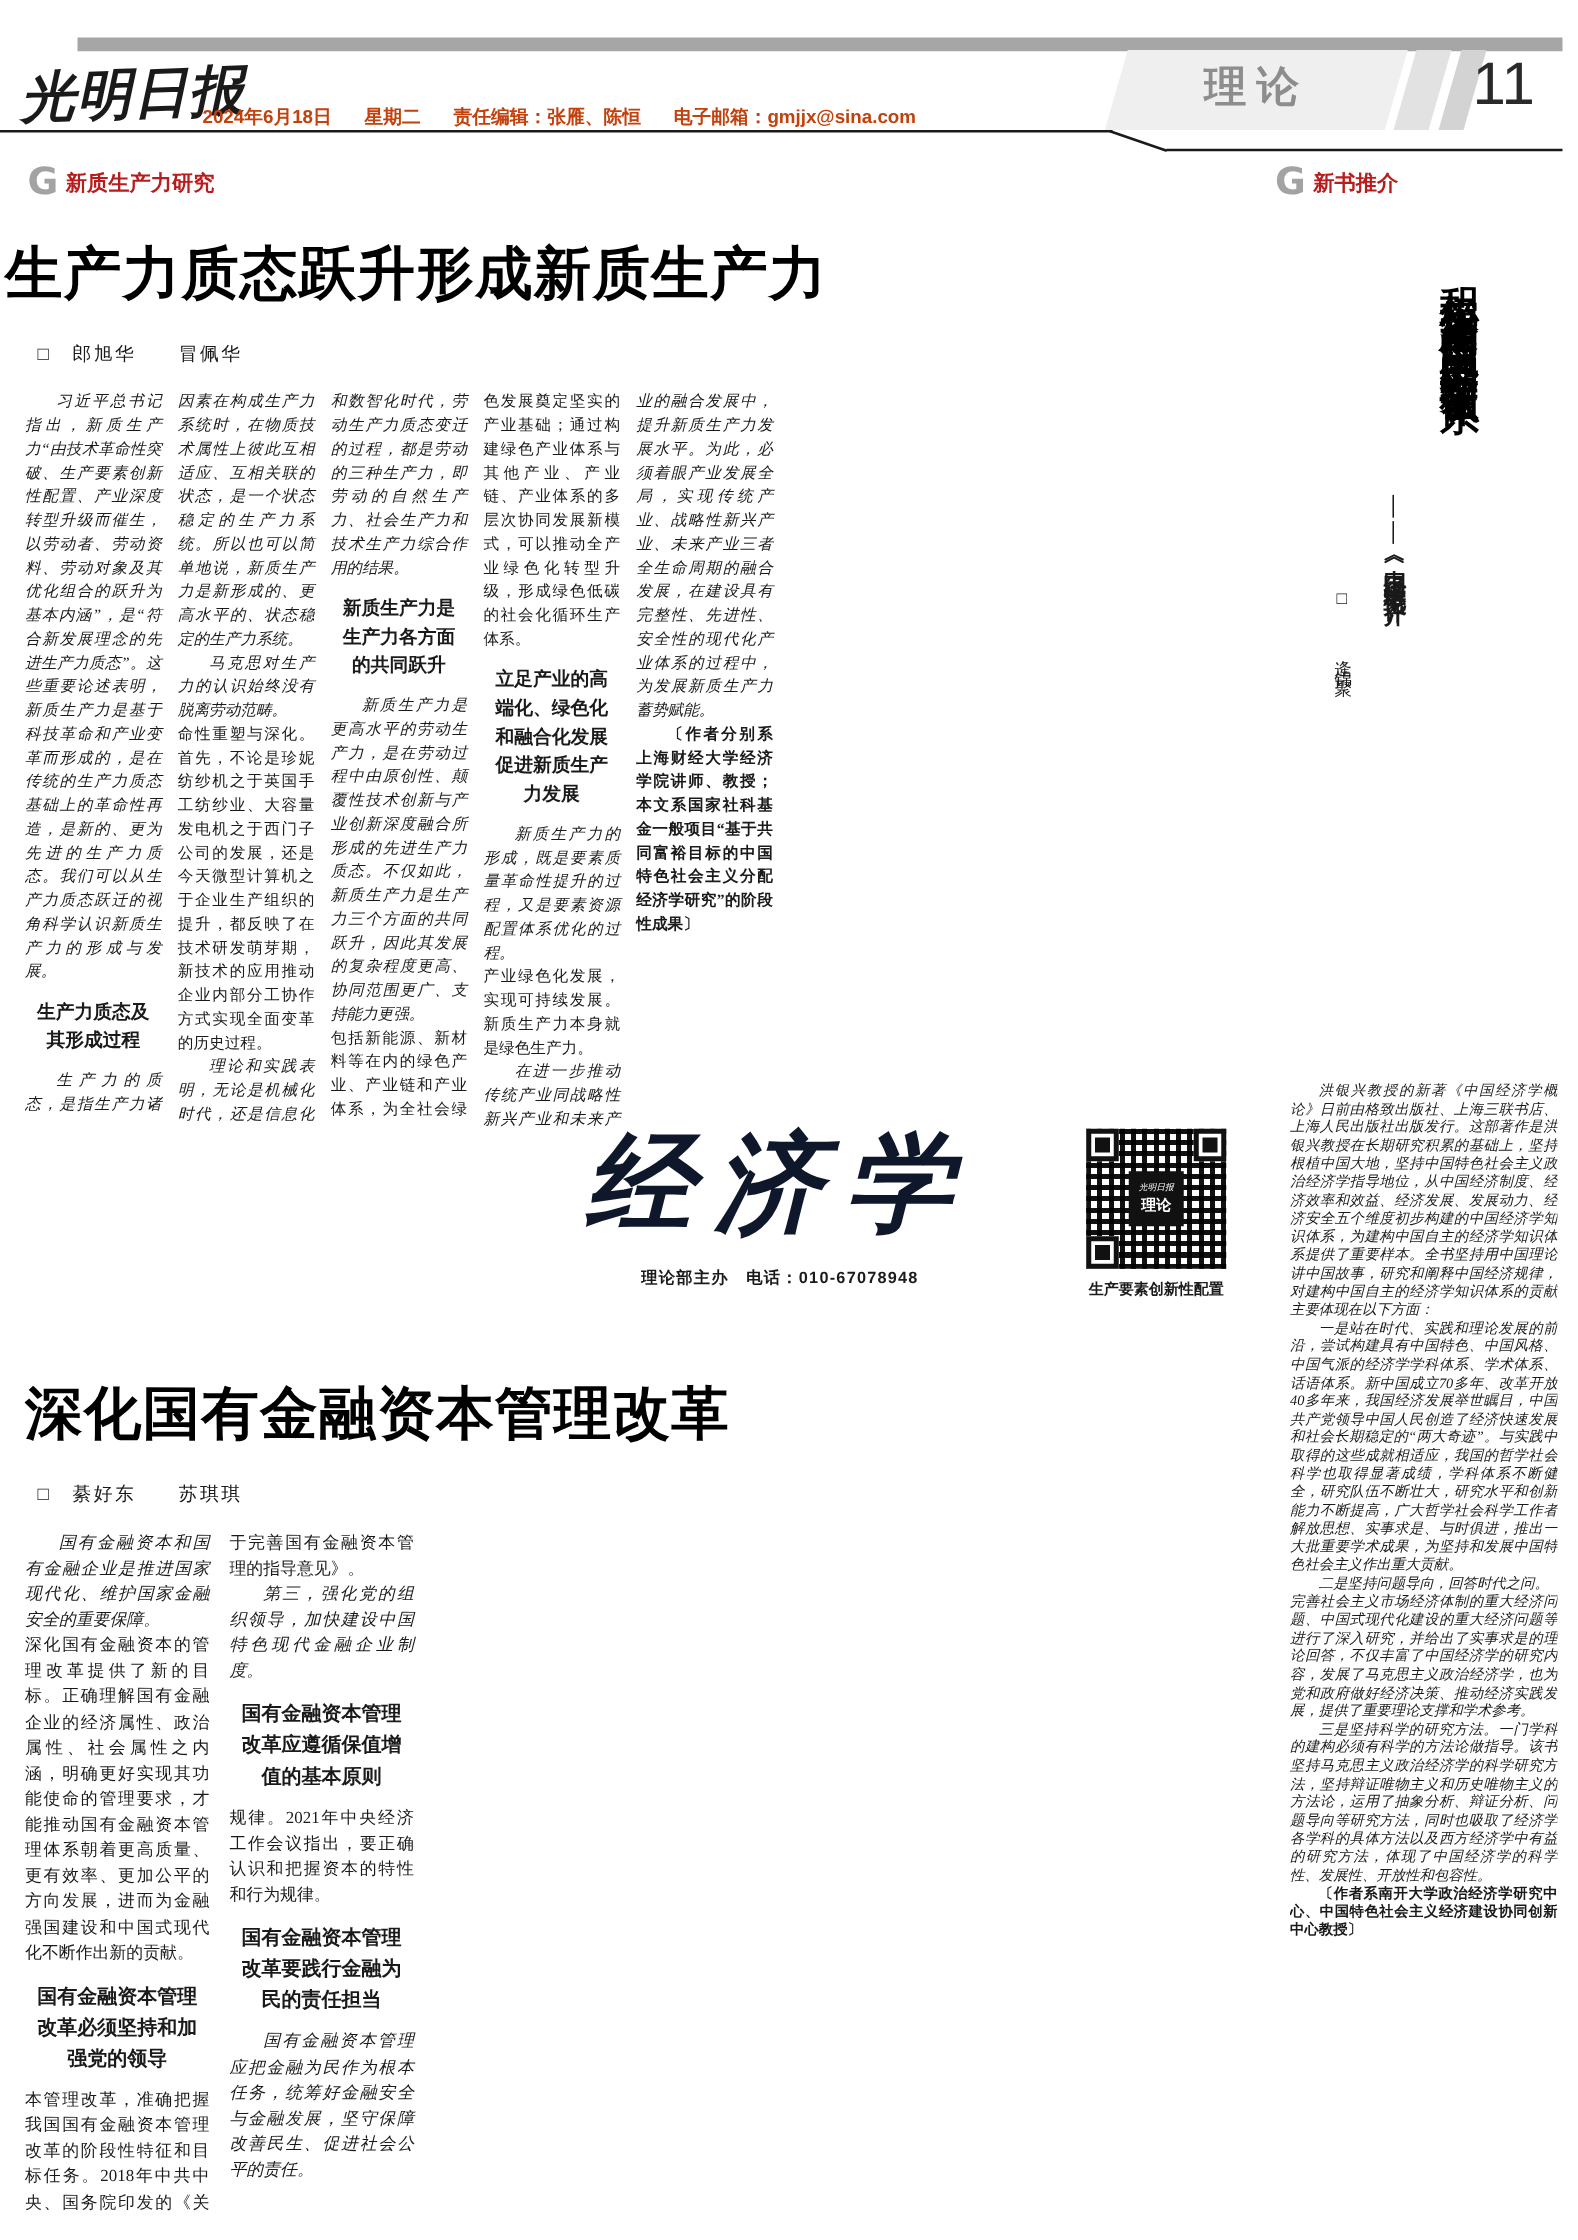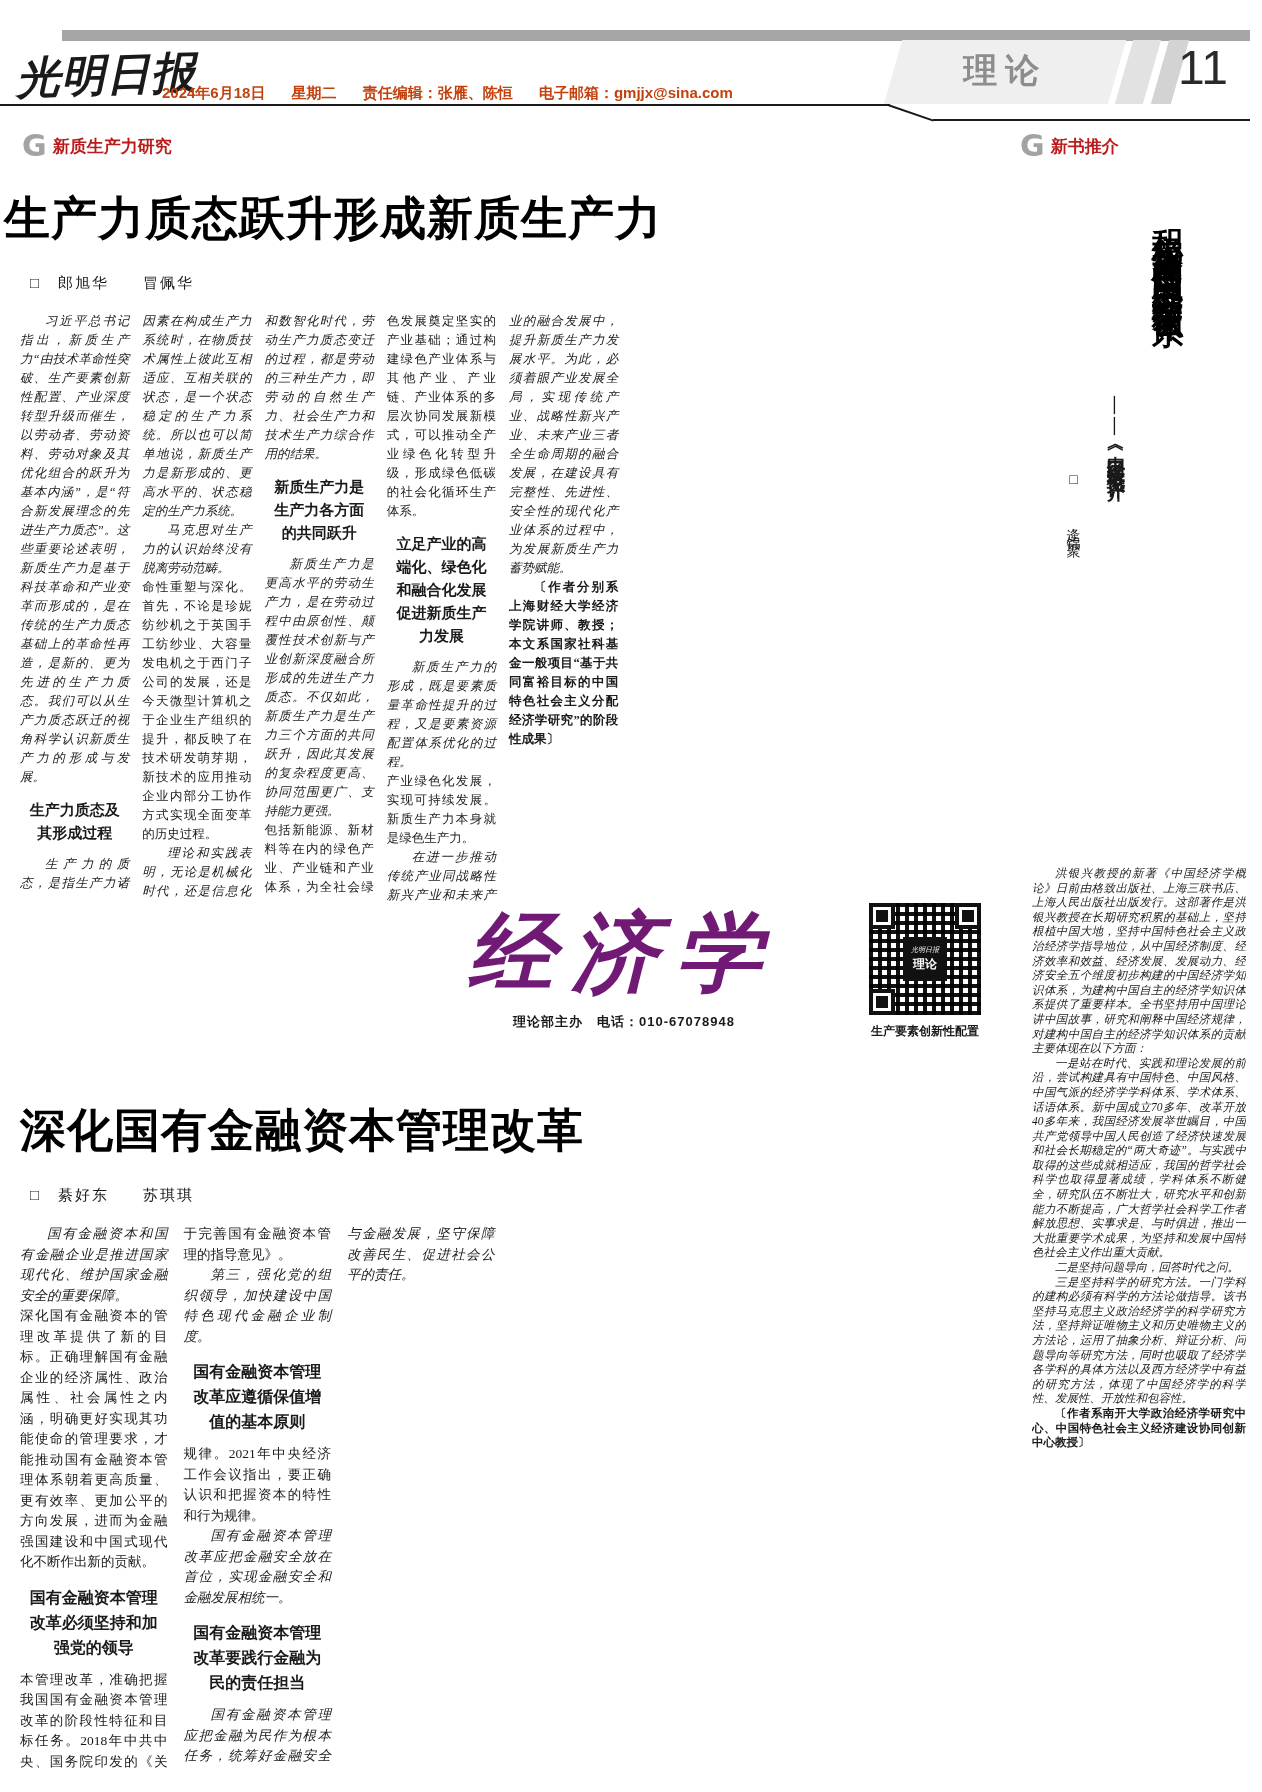--- a/index.html
+++ b/index.html
@@ -40,21 +40,21 @@
   .bt-note{font-weight:bold;text-indent:2em;margin-top:0;}
   
   .a1-head{left:4px;top:188px;}
   .a1-byline{left:30px;top:274px;}
   .a1-body{left:20px;top:312px;width:965px;height:594px;
            column-count:8;column-gap:13px;font-size:12.5px;line-height:19px;}
   .a1-body .bt-h{font-size:15px;line-height:23px;}
   
   .center-box{left:468px;top:903px;width:517px;display:flex;justify-content:space-between;align-items:flex-start;}
   .callig{font-size:86px;line-height:100px;font-weight:bold;font-style:italic;
-          font-family:Liberation Serif, serif;letter-spacing:18px;color:#701a75;}
+          font-family:Liberation Mono, monospace;letter-spacing:18px;color:#0f172a;}
   .deptline{margin-top:10px;font-size:13px;font-weight:bold;letter-spacing:1px;text-align:center;
             font-family:"Liberation Sans","DejaVu Sans",sans-serif;}
   .qrwrap{width:120px;text-align:center;}
   .qr{position:relative;width:112px;height:112px;margin:0 auto;
       background:repeating-linear-gradient(90deg,#111 0 4px,#fff 4px 9px),
                  repeating-linear-gradient(0deg,#111 0 4px,#fff 4px 9px);
       background-blend-mode:multiply;}
   .qr i{position:absolute;width:26px;height:26px;border:4px solid #111;background:#fff;box-sizing:border-box;}
   .qr i:nth-child(1){left:0;top:0;} .qr i:nth-child(2){right:0;top:0;} .qr i:nth-child(3){left:0;bottom:0;}
   .qr i::after{content:"";position:absolute;inset:3px;background:#111;}
@@ -152,29 +152,29 @@
   <div class="abs headline a2-head">深化国有金融资本管理改革</div>
   <div class="abs byline a2-byline">□　綦好东　　苏琪琪</div>
   <div class="abs colbody a2-body">
       <div class="bt-p">国有金融资本和国有金融企业是推进国家现代化、维护国家金融安全的重要保障。</div>
       <div class="bt-pc">深化国有金融资本的管理改革提供了新的目标。正确理解国有金融企业的经济属性、政治属性、社会属性之内涵，明确更好实现其功能使命的管理要求，才能推动国有金融资本管理体系朝着更高质量、更有效率、更加公平的方向发展，进而为金融强国建设和中国式现代化不断作出新的贡献。</div>
       <div class="bt-h">国有金融资本管理改革必须坚持和加强党的领导</div>
       <div class="bt-pc">本管理改革，准确把握我国国有金融资本管理改革的阶段性特征和目标任务。2018年中共中央、国务院印发的《关于完善国有金融资本管理的指导意见》。</div>
       <div class="bt-p">第三，强化党的组织领导，加快建设中国特色现代金融企业制度。</div>
       <div class="bt-h">国有金融资本管理改革应遵循保值增值的基本原则</div>
       <div class="bt-pc">规律。2021年中央经济工作会议指出，要正确认识和把握资本的特性和行为规律。</div>
-      <div class="bt-p">国有金融资本管理改革应把金融安全放在首位，实现金融安全和金融发展相统一。</div>
       <div class="bt-h">国有金融资本管理改革要践行金融为民的责任担当</div>
       <div class="bt-p">国有金融资本管理应把金融为民作为根本任务，统筹好金融安全与金融发展，坚守保障改善民生、促进社会公平的责任。</div>
     </div>
 
   <div class="abs vtext a3-head">积极探索建构中国自主的经济学知识体系</div>
   <div class="abs vtext a3-sub">——《中国经济学概论》评介</div>
   <div class="abs vtext a3-byline">□　逄锦聚</div>
   <div class="abs a3-body">
       <div class="bt-p">洪银兴教授的新著《中国经济学概论》日前由格致出版社、上海三联书店、上海人民出版社出版发行。这部著作是洪银兴教授在长期研究积累的基础上，坚持根植中国大地，坚持中国特色社会主义政治经济学指导地位，从中国经济制度、经济效率和效益、经济发展、发展动力、经济安全五个维度初步构建的中国经济学知识体系，为建构中国自主的经济学知识体系提供了重要样本。全书坚持用中国理论讲中国故事，研究和阐释中国经济规律，对建构中国自主的经济学知识体系的贡献主要体现在以下方面：</div>
       <div class="bt-p">一是站在时代、实践和理论发展的前沿，尝试构建具有中国特色、中国风格、中国气派的经济学学科体系、学术体系、话语体系。新中国成立70多年、改革开放40多年来，我国经济发展举世瞩目，中国共产党领导中国人民创造了经济快速发展和社会长期稳定的“两大奇迹”。与实践中取得的这些成就相适应，我国的哲学社会科学也取得显著成绩，学科体系不断健全，研究队伍不断壮大，研究水平和创新能力不断提高，广大哲学社会科学工作者解放思想、实事求是、与时俱进，推出一大批重要学术成果，为坚持和发展中国特色社会主义作出重大贡献。</div>
       <div class="bt-p">二是坚持问题导向，回答时代之问。</div>
+      <div class="bt-pc">完善社会主义市场经济体制的重大经济问题、中国式现代化建设的重大经济问题等进行了深入研究，并给出了实事求是的理论回答，不仅丰富了中国经济学的研究内容，发展了马克思主义政治经济学，也为党和政府做好经济决策、推动经济实践发展，提供了重要理论支撑和学术参考。</div>
       <div class="bt-p">三是坚持科学的研究方法。一门学科的建构必须有科学的方法论做指导。该书坚持马克思主义政治经济学的科学研究方法，坚持辩证唯物主义和历史唯物主义的方法论，运用了抽象分析、辩证分析、问题导向等研究方法，同时也吸取了经济学各学科的具体方法以及西方经济学中有益的研究方法，体现了中国经济学的科学性、发展性、开放性和包容性。</div>
       <div class="bt-note">〔作者系南开大学政治经济学研究中心、中国特色社会主义经济建设协同创新中心教授〕</div>
     </div>
 
 </div>
 
 </body></html>

